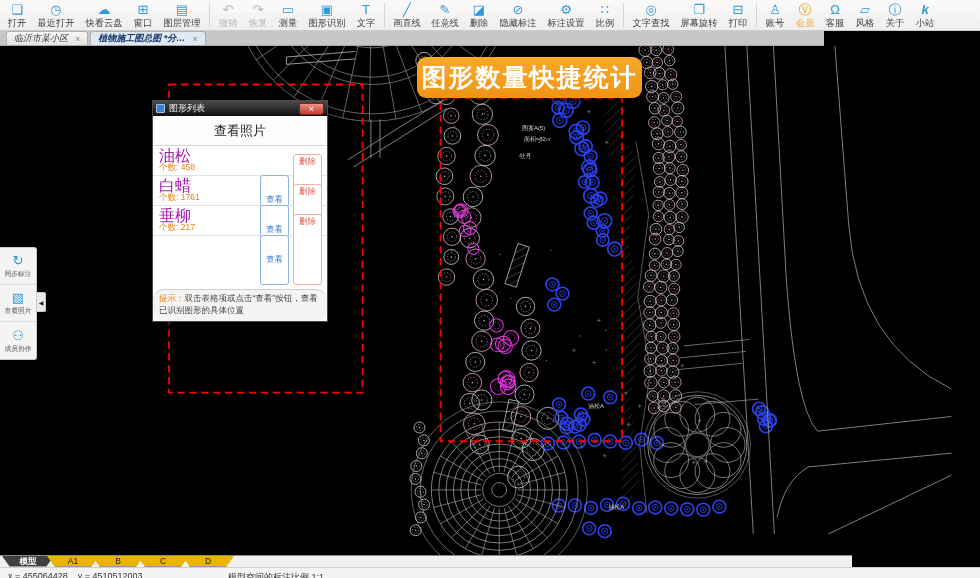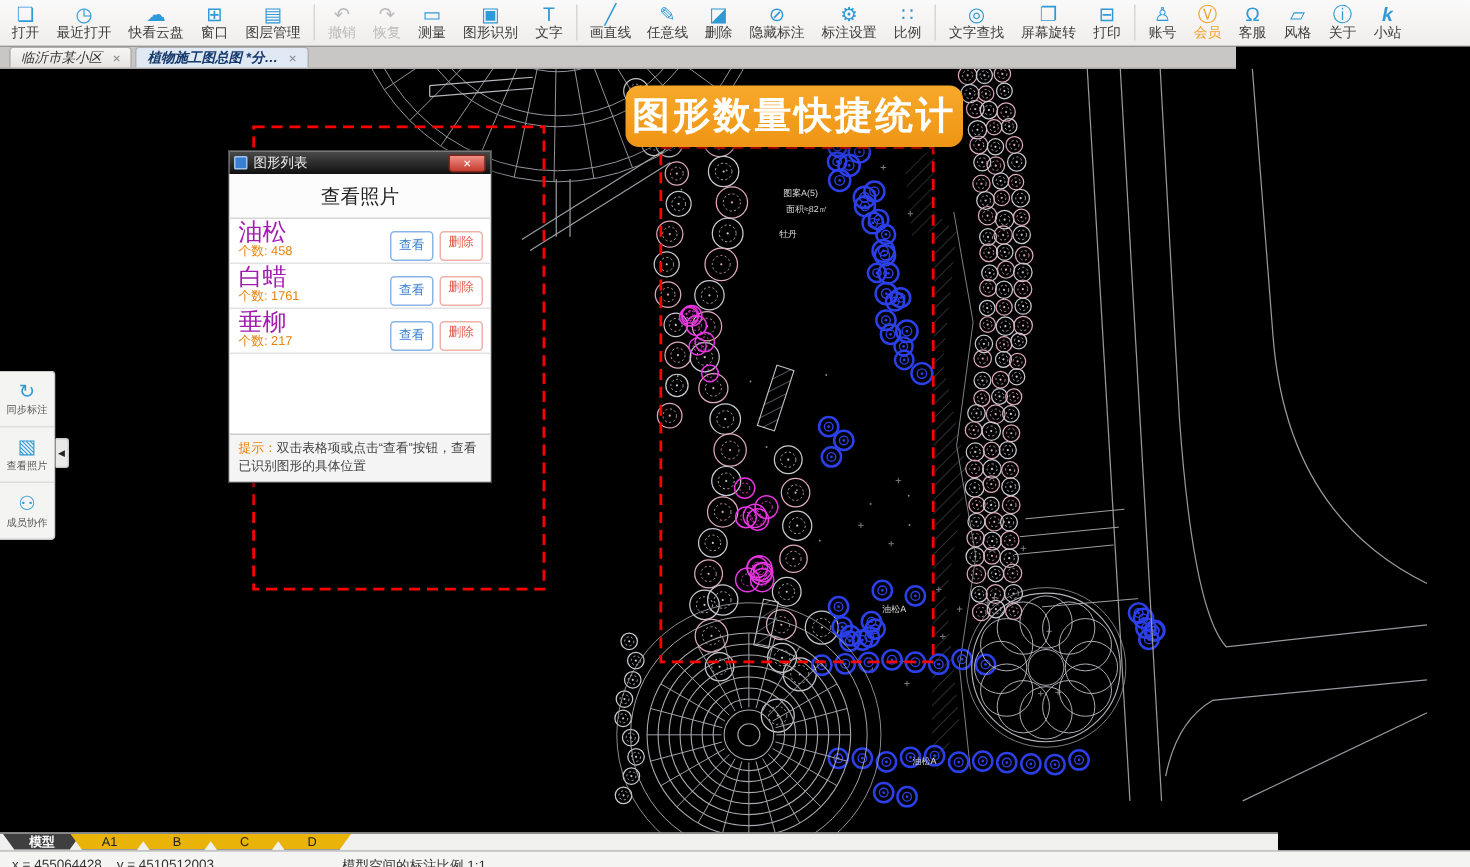--- a/index.html
+++ b/index.html
@@ -50,25 +50,25 @@
     border:1px solid #7d241b;border-radius:0 0 3px 3px;color:#fff;font-size:9px;
     line-height:10px;text-align:center;cursor:pointer;}
   #dlg-header{flex:0 0 auto;text-align:center;font-size:13px;color:#222;padding:6px 0 5px;
     background:#fcfcfc;border-bottom:1px solid #d5d5d5;}
   #dlg-list{flex:1 1 auto;overflow:hidden;background:#fff;}
   .shape-row{height:30px;border-bottom:1px solid #e2e2e2;position:relative;padding:3px 6px;cursor:pointer;}
   .shape-name{font-size:16px;color:#a21caf;line-height:13px;}
   .shape-count{font-size:8.5px;color:#e8820c;line-height:10px;}
   .row-btns{position:absolute;right:5px;top:8px;display:flex;gap:4px;}
   .btn-view{font-size:8.5px;color:#3a7fd0;border:1px solid #8ab4e8;border-radius:3px;
-    background:#fff;padding:3px 5px;cursor:pointer;}
+    background:#fff;padding:18px 5px;cursor:pointer;margin-top:21px;}
   .btn-del{font-size:8.5px;color:#e25b4e;border:1px solid #efb0a8;border-radius:3px;
     background:#fff;padding:1px 5px;cursor:pointer;}
   #dlg-hint{flex:0 0 auto;background:#f4f4f4;border-top:1px solid #cfcfcf;
-    font-size:8.5px;color:#444;line-height:1.4;padding:3px 6px 4px;}
+    font-size:8.5px;color:#444;line-height:1.4;padding:3px 6px 4px;border-radius:11px;}
   #dlg-hint .hp{color:#e8820c;}
 
   
   #sidebar{position:absolute;left:0;top:247px;width:37px;background:#f4f4f3;
     border:1px solid #c9c9c9;border-left:none;border-radius:0 3px 3px 0;}
   .sb-item{height:37px;display:flex;flex-direction:column;align-items:center;justify-content:center;
     border-bottom:1px solid #ddd;cursor:pointer;}
   .sb-item:last-child{border-bottom:none;}
   .sb-ico{font-size:13px;line-height:15px;color:#2f9ad8;}
   .sb-label{font-size:8px;color:#555;white-space:nowrap;transform:scale(.85);}

